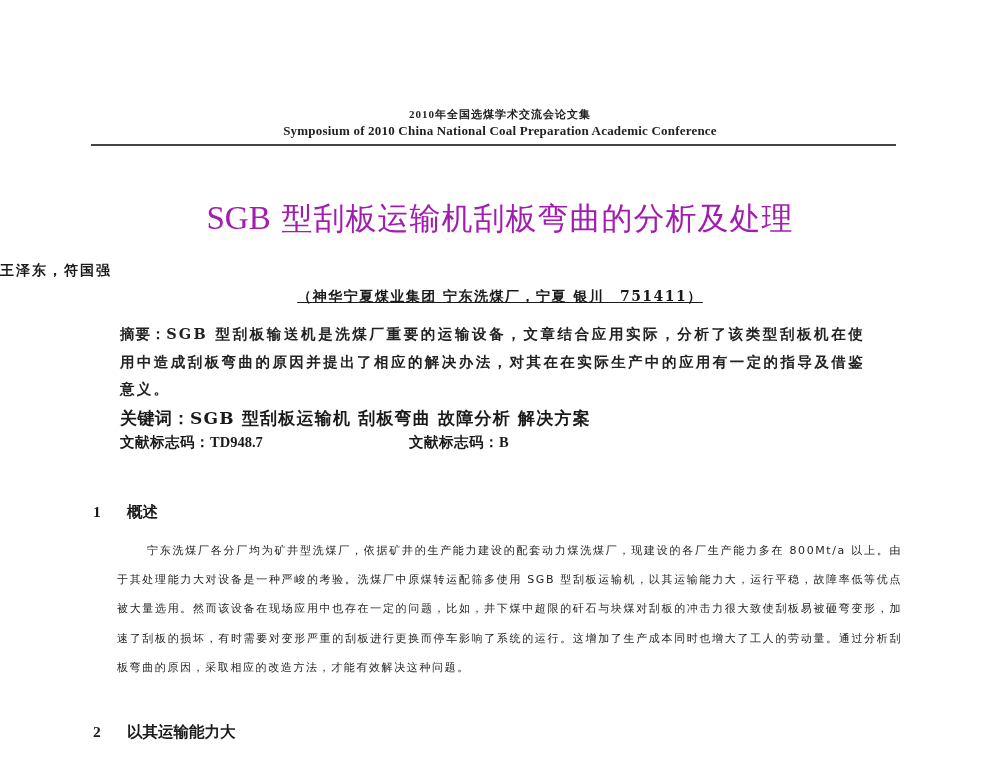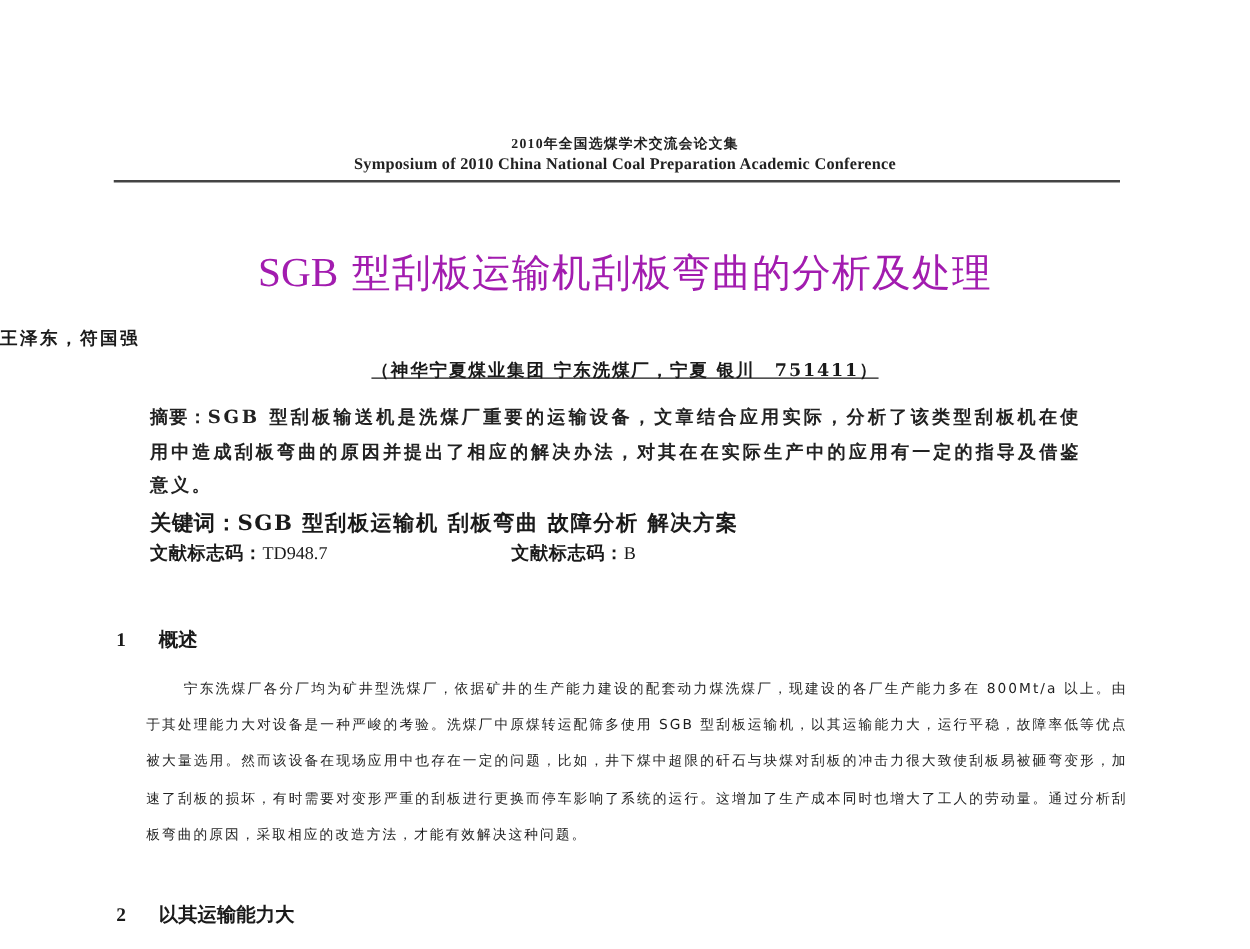--- a/index.html
+++ b/index.html
@@ -88,21 +88,21 @@
       letter-spacing: 1.2px;
     }
     .clc-row {
       left: 120px; top: 433px;
       font-size: 14.5px;
       font-weight: bold;
       width: 600px;
     }
     .clc-row .clc { position: absolute; left: 0; top: 0; white-space: nowrap; }
     .clc-row .doccode { position: absolute; left: 289px; top: 0; white-space: nowrap; text-align: center; }
-    .mono-val { font-family: "Liberation Serif", serif; font-weight: normal; }
+    .mono-val { font-family: "Liberation Serif", serif; font-weight: bold; }
     .heading {
       left: 93px;
       font-family: "DejaVu Sans", sans-serif;
       font-size: 15.5px;
       font-weight: bold;
       color: #1a1a1a;
     }
     .heading .num {
       display: inline-block;
       width: 34px;

